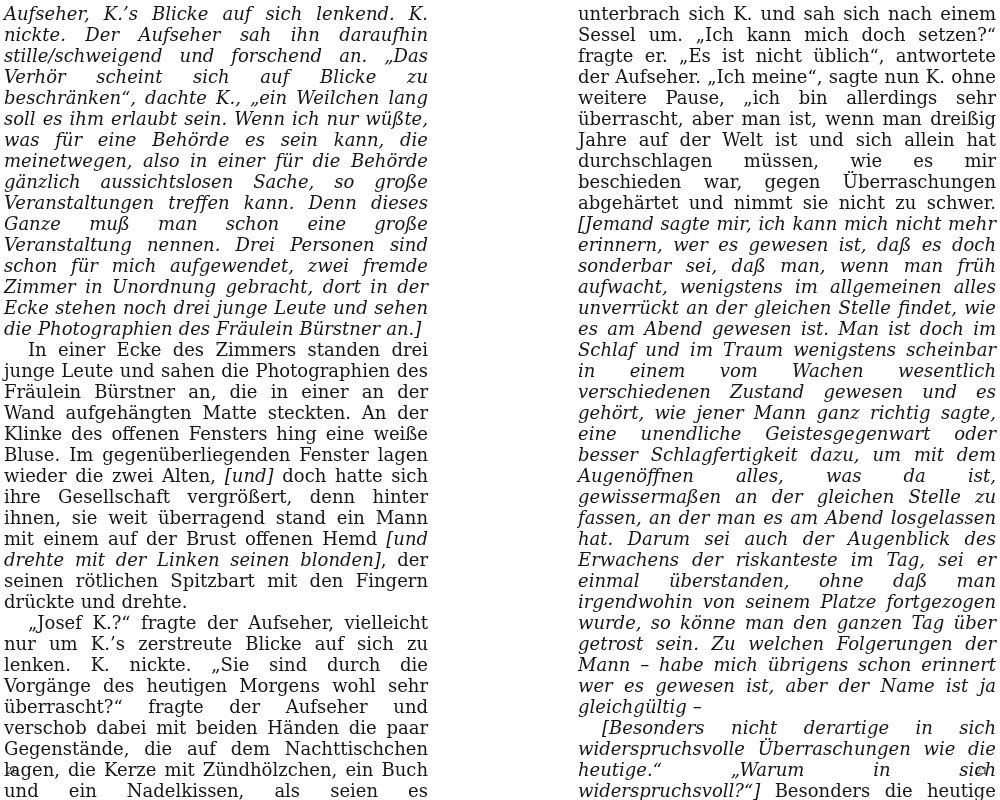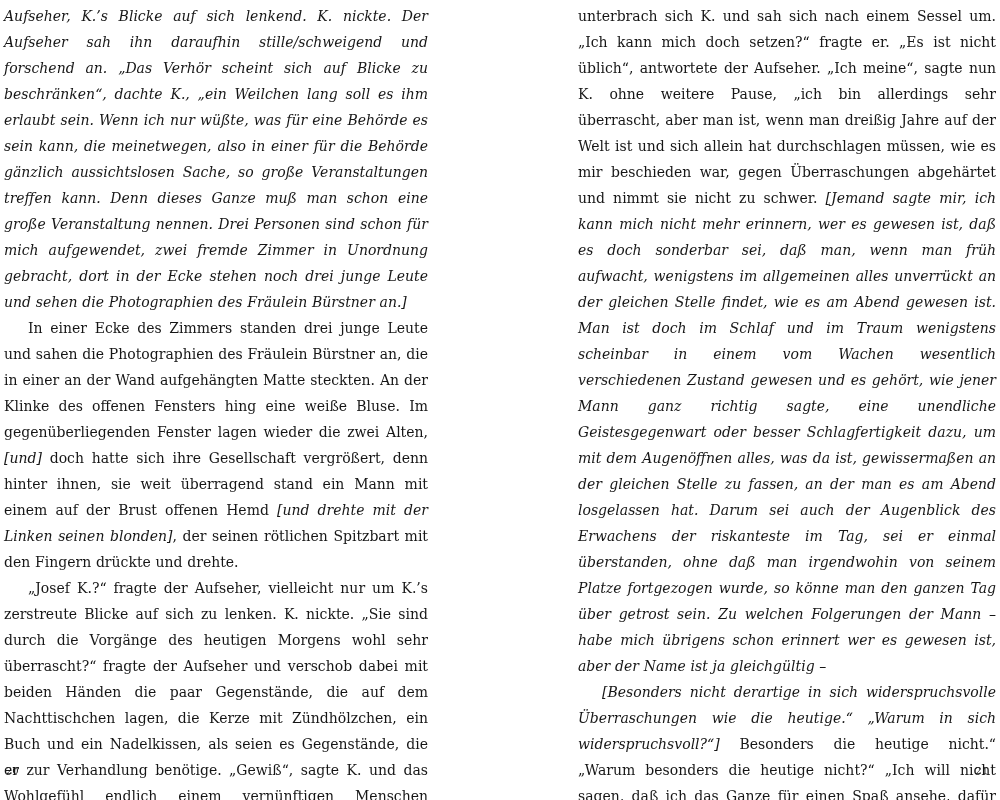--- a/index.html
+++ b/index.html
@@ -14,22 +14,22 @@
   }
   .col {
     position: absolute;
     top: 3px;
     height: 794px;
   }
   .col-left  { left: 4px;   width: 424px; }
   .col-right { left: 578px; width: 418px; }
   .page-text p {
     margin: 0;
-    font-size: 14px;
-    line-height: 26px;
+    font-size: 18px;
+    line-height: 21px;
     text-align: justify;
     hyphens: auto;
     -webkit-hyphens: auto;
     word-spacing: 0.02em;
   }
   .page-text p.indent { text-indent: 24px; }
   .page-text .it { font-style: italic; }
   .pageno {
     position: absolute;
     top: 758px;

